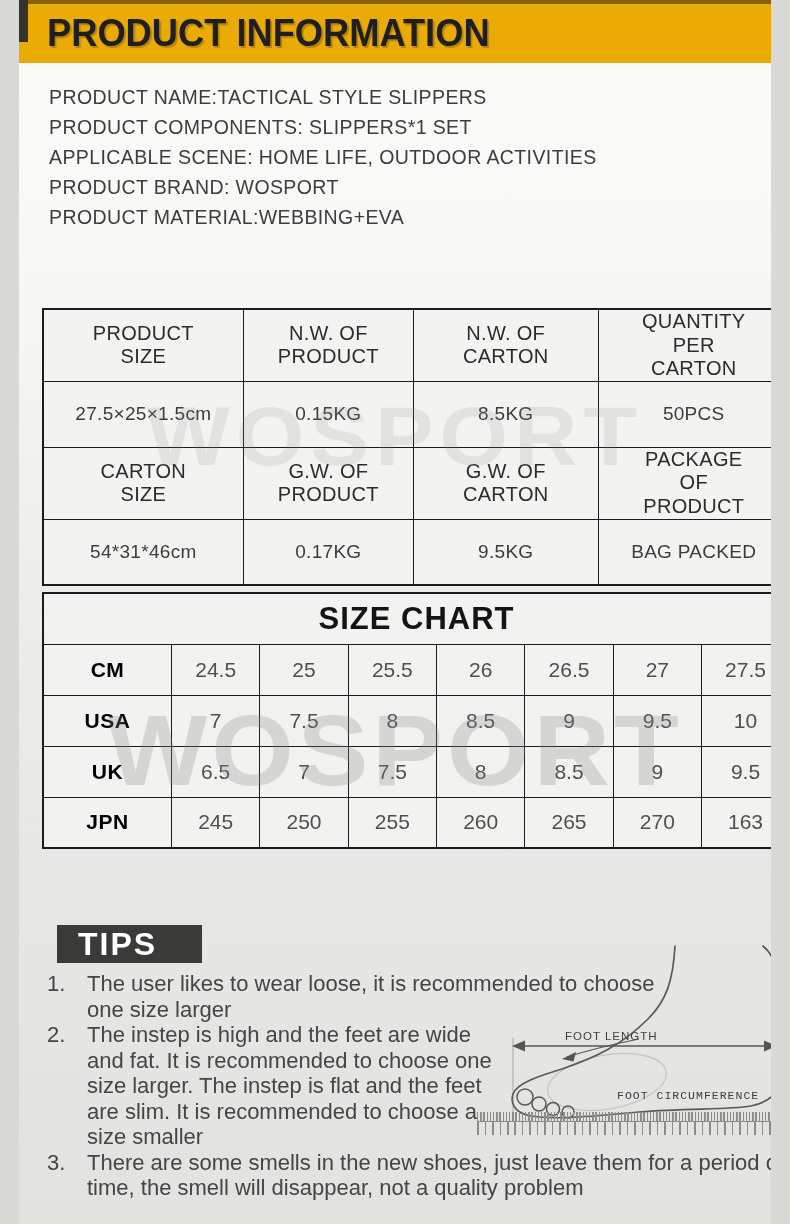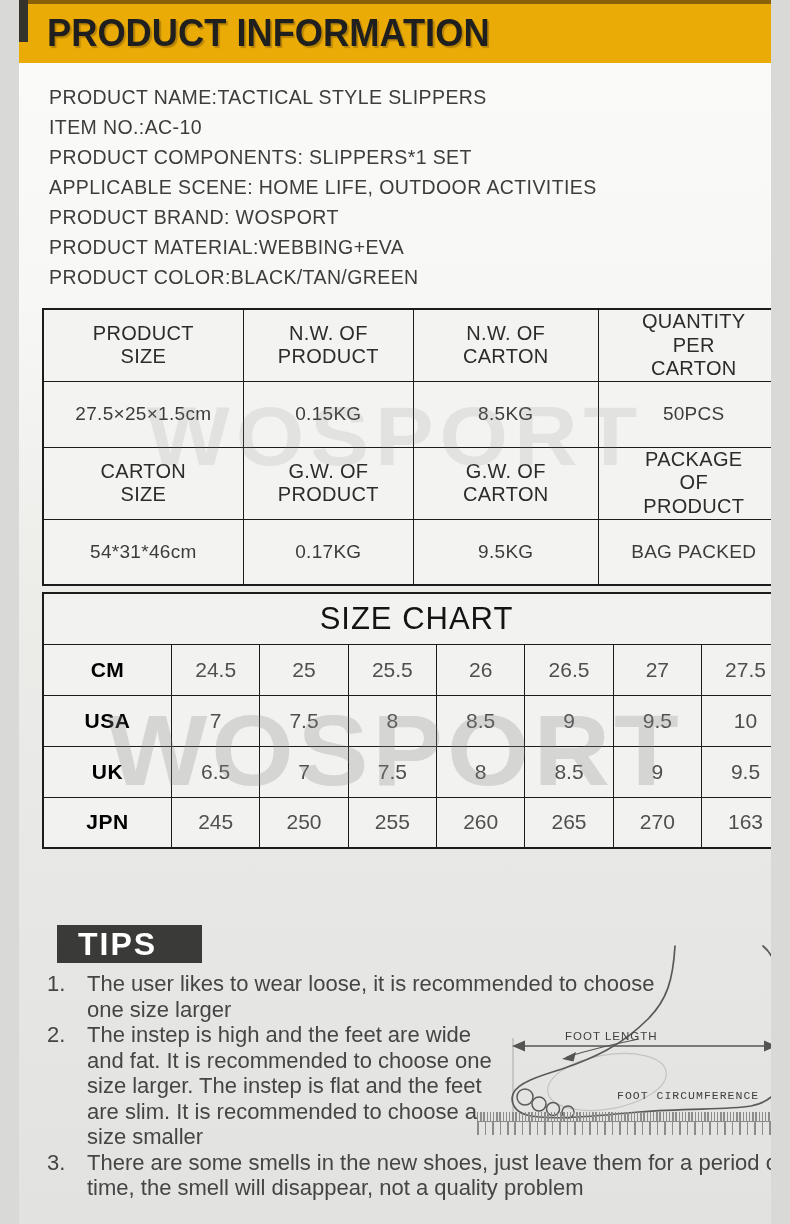--- a/index.html
+++ b/index.html
@@ -44,21 +44,21 @@
   .watermark {
     position:absolute; left:0; right:0; text-align:center; font-weight:bold; color:#88888a;
     pointer-events:none; z-index:6; white-space:nowrap; transform:scaleY(0.95);
   }
   .wm1 { top:386px; font-size:88px; letter-spacing:6px; opacity:0.15; }
   .wm2 { top:690px; font-size:106px; letter-spacing:4px; opacity:0.27; }
 
   
   .size-chart { position:absolute; top:592px; left:23px; width:749px; border:2.5px solid #1c1c1c; background:#f2f2f0; z-index:1; }
   .size-chart col.lab{width:17.2%} .size-chart col.v{width:11.828%}
-  .size-chart td.title-cell { height:51px; font-size:31px; font-weight:normal; color:#141414; letter-spacing:1px; }
+  .size-chart td.title-cell { height:51px; font-size:31px; font-weight:bold; color:#141414; letter-spacing:1px; }
   .size-chart th { height:51px; font-size:21px; font-weight:bold; color:#000000; letter-spacing:0.5px; }
   .size-chart td.v { height:51px; font-size:21px; color:#4f4f4f; }
 
   
   .tips-heading {
     position:absolute; top:925px; left:38px; width:145px; height:38px; background:#3a3a38; z-index:2;
     color:#ffffff; font-size:32px; font-weight:bold; letter-spacing:2px; line-height:38px; padding-left:21px;
   }
   .tips-list { position:absolute; top:971px; left:26px; width:740px; list-style:none; z-index:3; }
   .tips-list li { display:flex; font-size:22px; line-height:25.5px; color:#454545; }
@@ -89,26 +89,24 @@
 <div class="page">
 
   <header class="banner">
     <div class="banner-top-strip"></div>
     <div class="banner-corner"></div>
     <h1>PRODUCT INFORMATION</h1>
   </header>
 
   <section class="product-info">
     <div class="info-line">PRODUCT NAME:TACTICAL STYLE SLIPPERS</div>
-    <div class="info-line">ITEM NO.:AC-10</div>
     <div class="info-line">PRODUCT COMPONENTS: SLIPPERS*1 SET</div>
     <div class="info-line">APPLICABLE SCENE: HOME LIFE, OUTDOOR ACTIVITIES</div>
     <div class="info-line">PRODUCT BRAND: WOSPORT</div>
     <div class="info-line">PRODUCT MATERIAL:WEBBING+EVA</div>
-    <div class="info-line">PRODUCT COLOR:BLACK/TAN/GREEN</div>
   </section>
 
   <table class="packing-table">
     <colgroup>
         <col class="c1">
         <col class="c2">
         <col class="c3">
         <col class="c4">
       </colgroup>
     <tbody>

